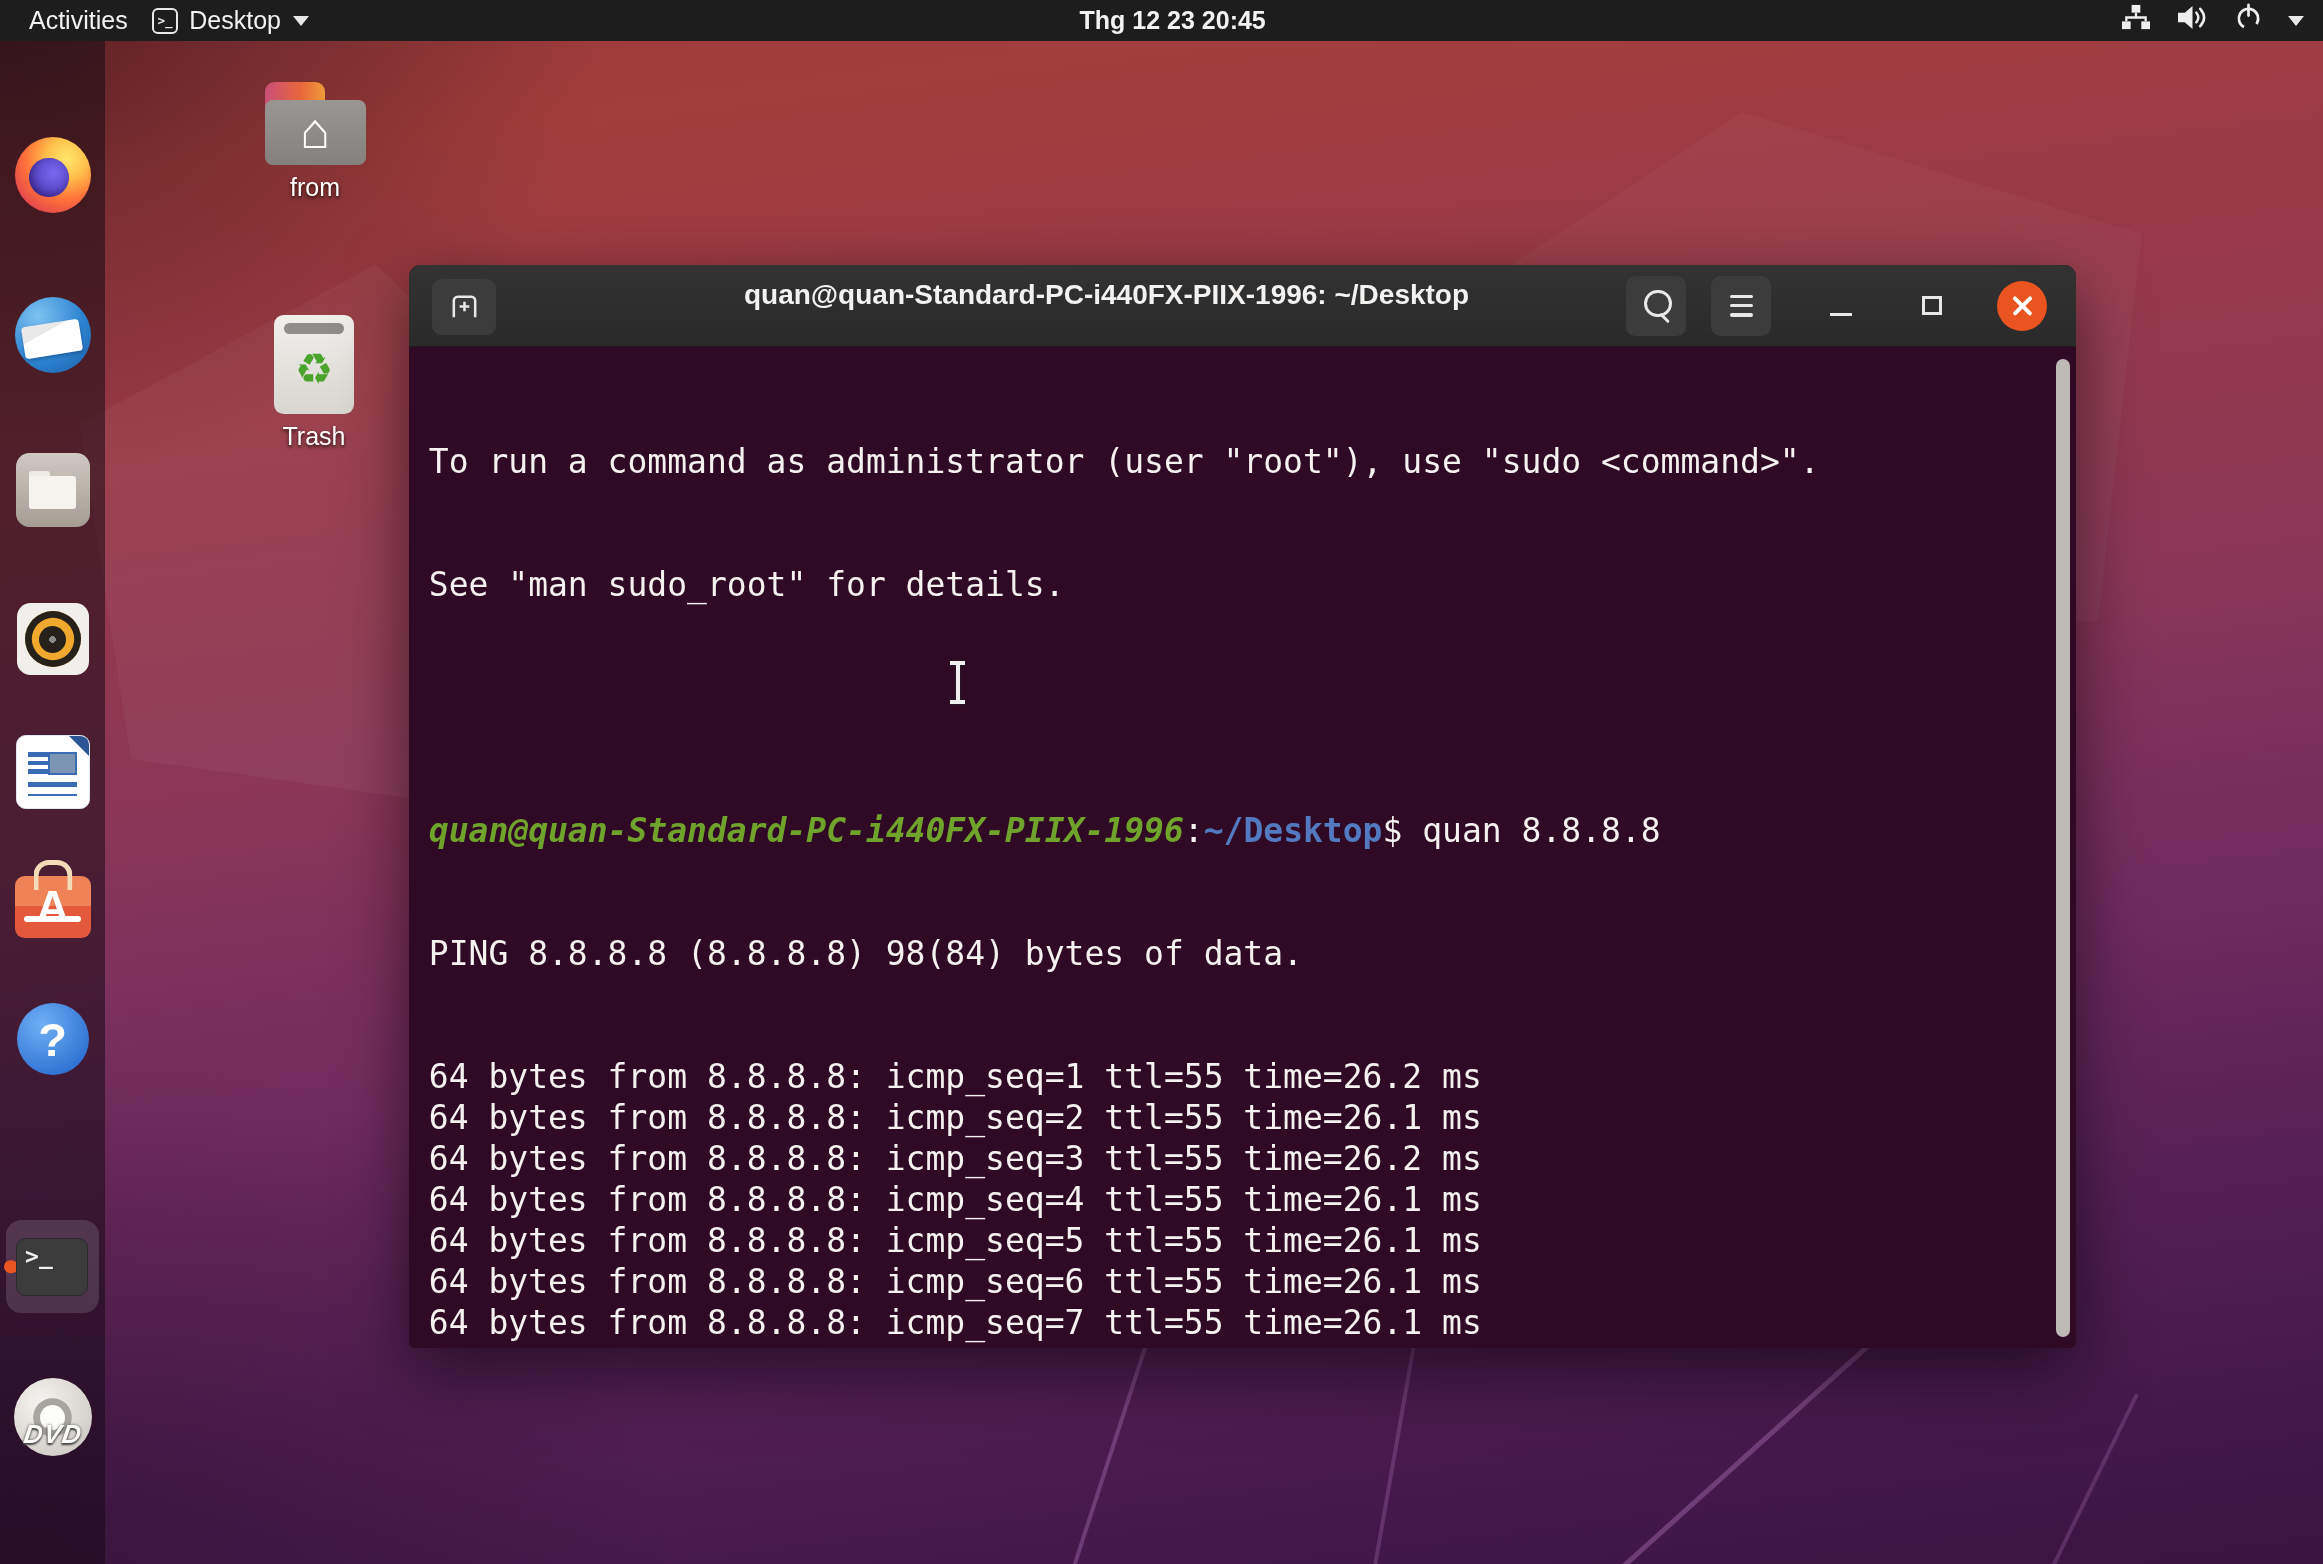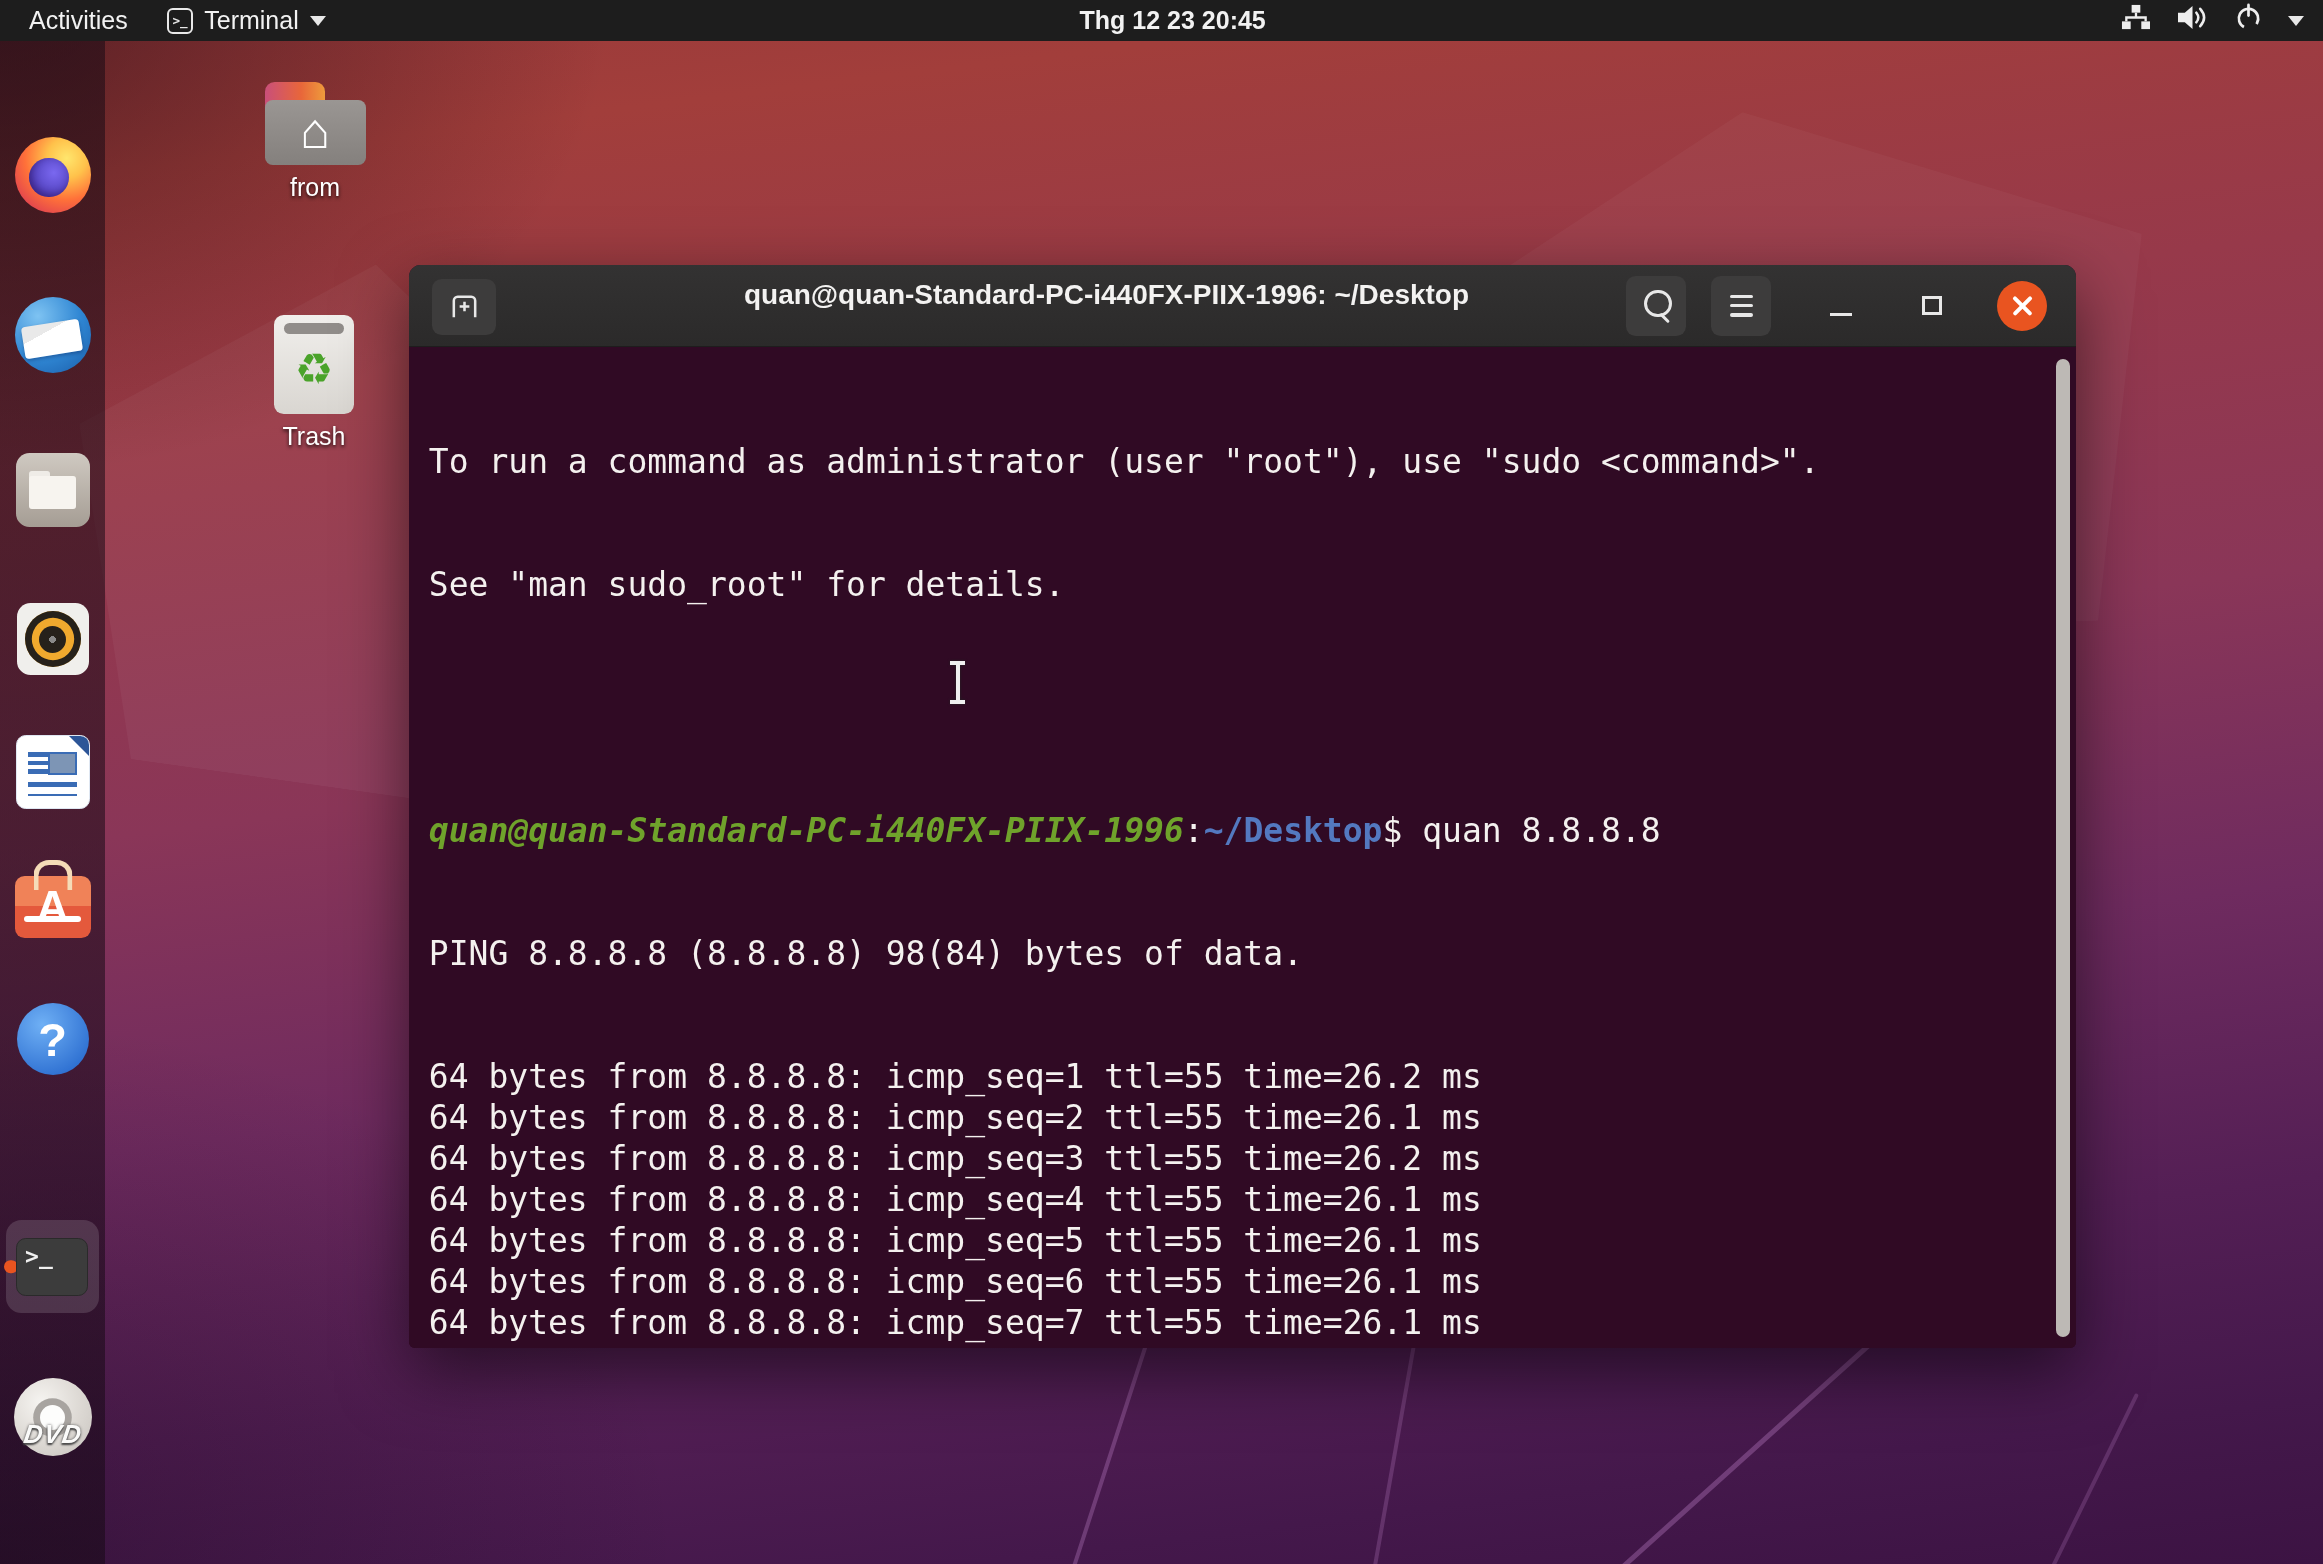--- a/index.html
+++ b/index.html
@@ -17,21 +17,21 @@
   .poly2{left:1456px;top:107px;width:699px;height:543px;clip-path:polygon(45% 0,100% 30%,88% 100%,10% 92%,0 30%);transform:rotate(-6deg);background:rgba(255,255,255,.035);}
   .wline{position:absolute;z-index:0;border-radius:2.9px;}
   .wl1{left:1085px;top:1318px;width:3.9px;height:417px;background:rgba(215,150,225,.28);transform:rotate(18deg);}
   .wl2{left:1383px;top:1344px;width:3.9px;height:330px;background:rgba(215,150,225,.22);transform:rotate(10deg);}
   .wl3{left:1679px;top:1252px;width:4.9px;height:524px;background:rgba(215,150,225,.30);transform:rotate(48deg);}
   .wl4{left:2067px;top:1378px;width:3.9px;height:311px;background:rgba(215,150,225,.20);transform:rotate(26deg);}
 
   
   .topbar{position:absolute;left:0;top:0;width:100%;height:41px;background:#1d1d1d;z-index:6;
     display:flex;align-items:center;color:#f2f2f2;font-size:25px;}
-  .tb-left{display:flex;align-items:center;gap:39px;padding-left:29px;}
+  .tb-left{display:flex;align-items:center;gap:24px;padding-left:29px;}
   .activities{font-weight:500;}
   .appmenu{display:flex;align-items:center;gap:11.6px;font-weight:500;}
   .mini-term{width:26px;height:26px;border:2.4px solid #e8e8e8;border-radius:5.8px;
     font:bold 12.6px/21.3px "DejaVu Sans Mono",monospace;color:#e8e8e8;text-align:left;padding-left:3.9px;box-sizing:border-box;}
   .caret{width:0;height:0;border-left:8.7px solid transparent;border-right:8.7px solid transparent;border-top:10.7px solid #e8e8e8;}
   .clock{position:absolute;left:50%;top:0;transform:translateX(-44%);height:41px;display:flex;align-items:center;font-weight:600;}
   .tb-right{position:absolute;right:19.4px;top:0;height:41px;display:flex;align-items:center;gap:25px;}
 
   
   .dock{position:absolute;left:0;top:41px;width:105px;height:1523px;z-index:5;
@@ -145,21 +145,21 @@
 <div class="wline wl2"></div>
 <div class="wline wl3"></div>
 <div class="wline wl4"></div>
 <div class="vignette"></div>
 
 <div class="topbar">
   <div class="tb-left">
     <span class="activities">Activities</span>
     <span class="appmenu">
       <span class="mini-term">&gt;_</span>
-      <span>Terminal</span>
+      <span>Desktop</span>
       <span class="caret"></span>
     </span>
   </div>
   <div class="clock">Thg 12 23  20:45</div>
   <div class="tb-right">
     <span>
       <svg width="31" height="29" viewBox="0 0 32 30">
         <rect x="12" y="2" width="9" height="8" fill="#eee"></rect>
         <rect x="2" y="19" width="9" height="8" fill="#eee"></rect>
         <rect x="22" y="19" width="9" height="8" fill="#eee"></rect>

